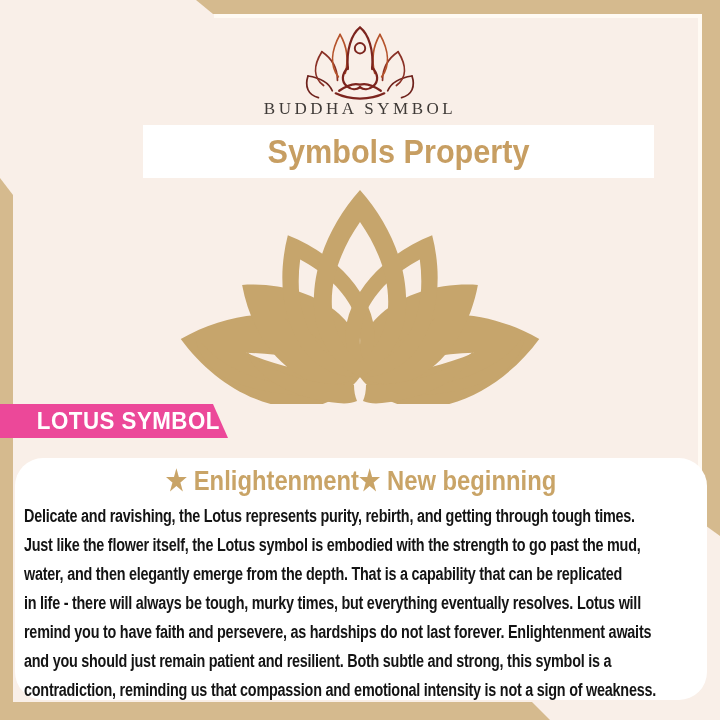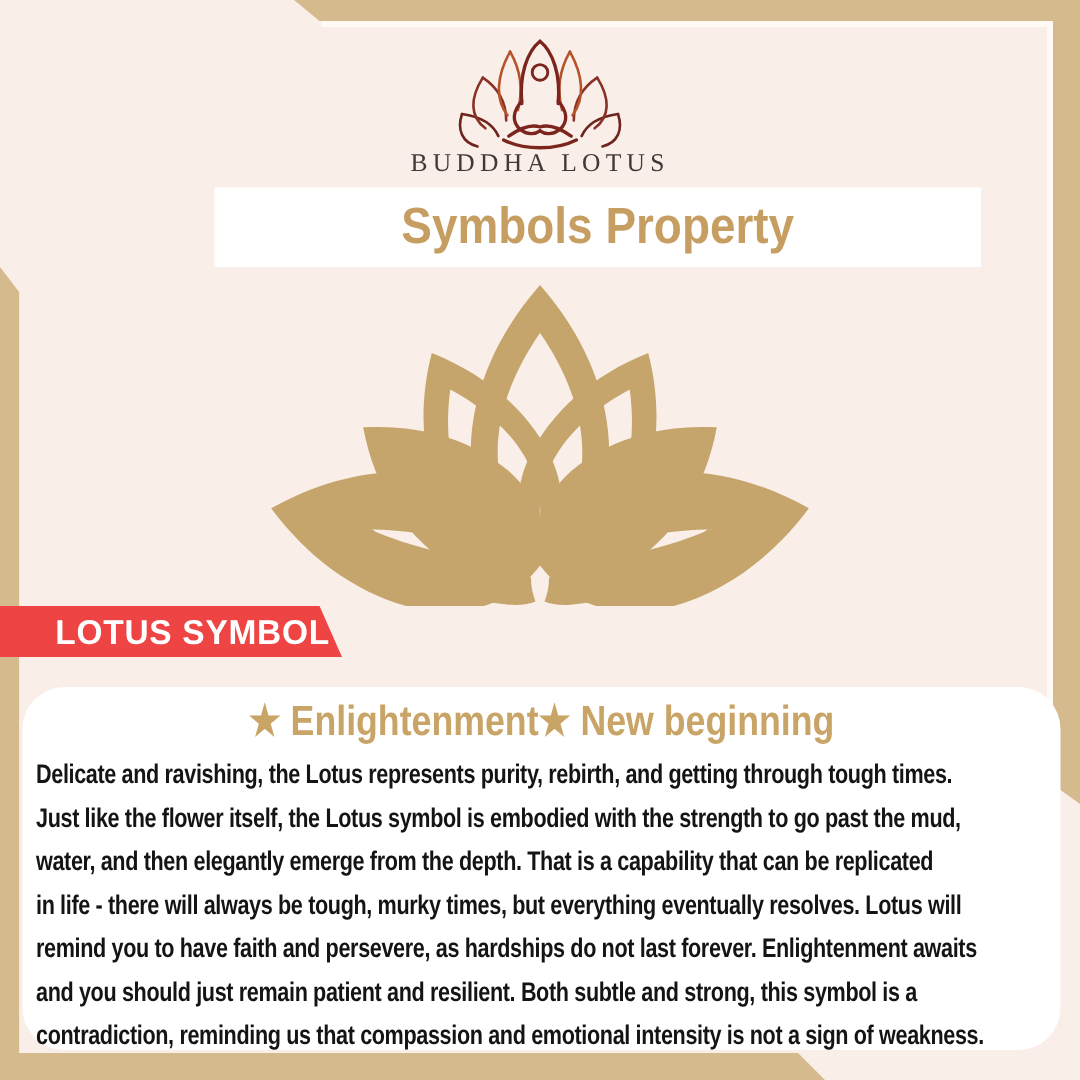--- a/index.html
+++ b/index.html
@@ -38,21 +38,21 @@
   .header-title{
     font-size:34px;font-weight:bold;color:#c79e62;white-space:nowrap;
     transform:scaleX(0.9);transform-origin:center;letter-spacing:0px;
   }
 
   
   .lotus-svg{position:absolute;left:160px;top:184px;width:400px;height:220px;}
 
   
   .section-bar{
-    position:absolute;left:0;top:404px;width:228px;height:34px;background:#ef4444;
+    position:absolute;left:0;top:404px;width:228px;height:34px;background:#ec4899;
     clip-path:polygon(0 0,213px 0,100% 100%,0 100%);
     display:flex;align-items:center;
   }
   .section-label{
     color:#ffffff;font-size:23px;font-weight:bold;letter-spacing:0.5px;
     padding-left:38px;white-space:nowrap;transform:scaleX(0.97);transform-origin:left;
   }
 
   
   .content-box{
@@ -105,21 +105,21 @@
 
     <g stroke="#7c241e" stroke-width="2.6">
       <path d="M56,52 C54,30 60,12 70,4 C80,12 86,30 84,52"></path>
       <circle cx="70" cy="28" r="6" stroke-width="2.2"></circle>
       <path d="M56,50 C49,58 48,66 55,72 C60,76 66,76 70,73"></path>
       <path d="M84,50 C91,58 92,66 85,72 C80,76 74,76 70,73"></path>
       <path d="M46,77 C56,70 64,68 70,70 C76,68 84,70 94,77"></path>
       <path d="M42,80 C58,88 82,88 98,80"></path>
     </g>
   </svg>
-  <div class="brand">BUDDHA LOTUS</div>
+  <div class="brand">BUDDHA SYMBOL</div>
 
   <div class="header-box">
     <div class="header-title">Symbols Property</div>
   </div>
 
   <svg class="lotus-svg" viewBox="0 0 400 220">
     <defs>
       <path id="petalO" fill-rule="evenodd" d="M200,6 C170,40 152,82 154,124 C156,158 176,182 200,193 C224,182 244,158 246,124 C248,82 230,40 200,6 Z
            M200,38 C182,64 170,94 172,124 C174,150 186,168 200,178 C214,168 226,150 228,124 C230,94 218,64 200,38 Z"></path>
       <path id="petalS" fill-rule="evenodd" d="M200,6 C170,40 152,82 154,124 C156,158 176,182 200,193 C224,182 244,158 246,124 C248,82 230,40 200,6 Z

